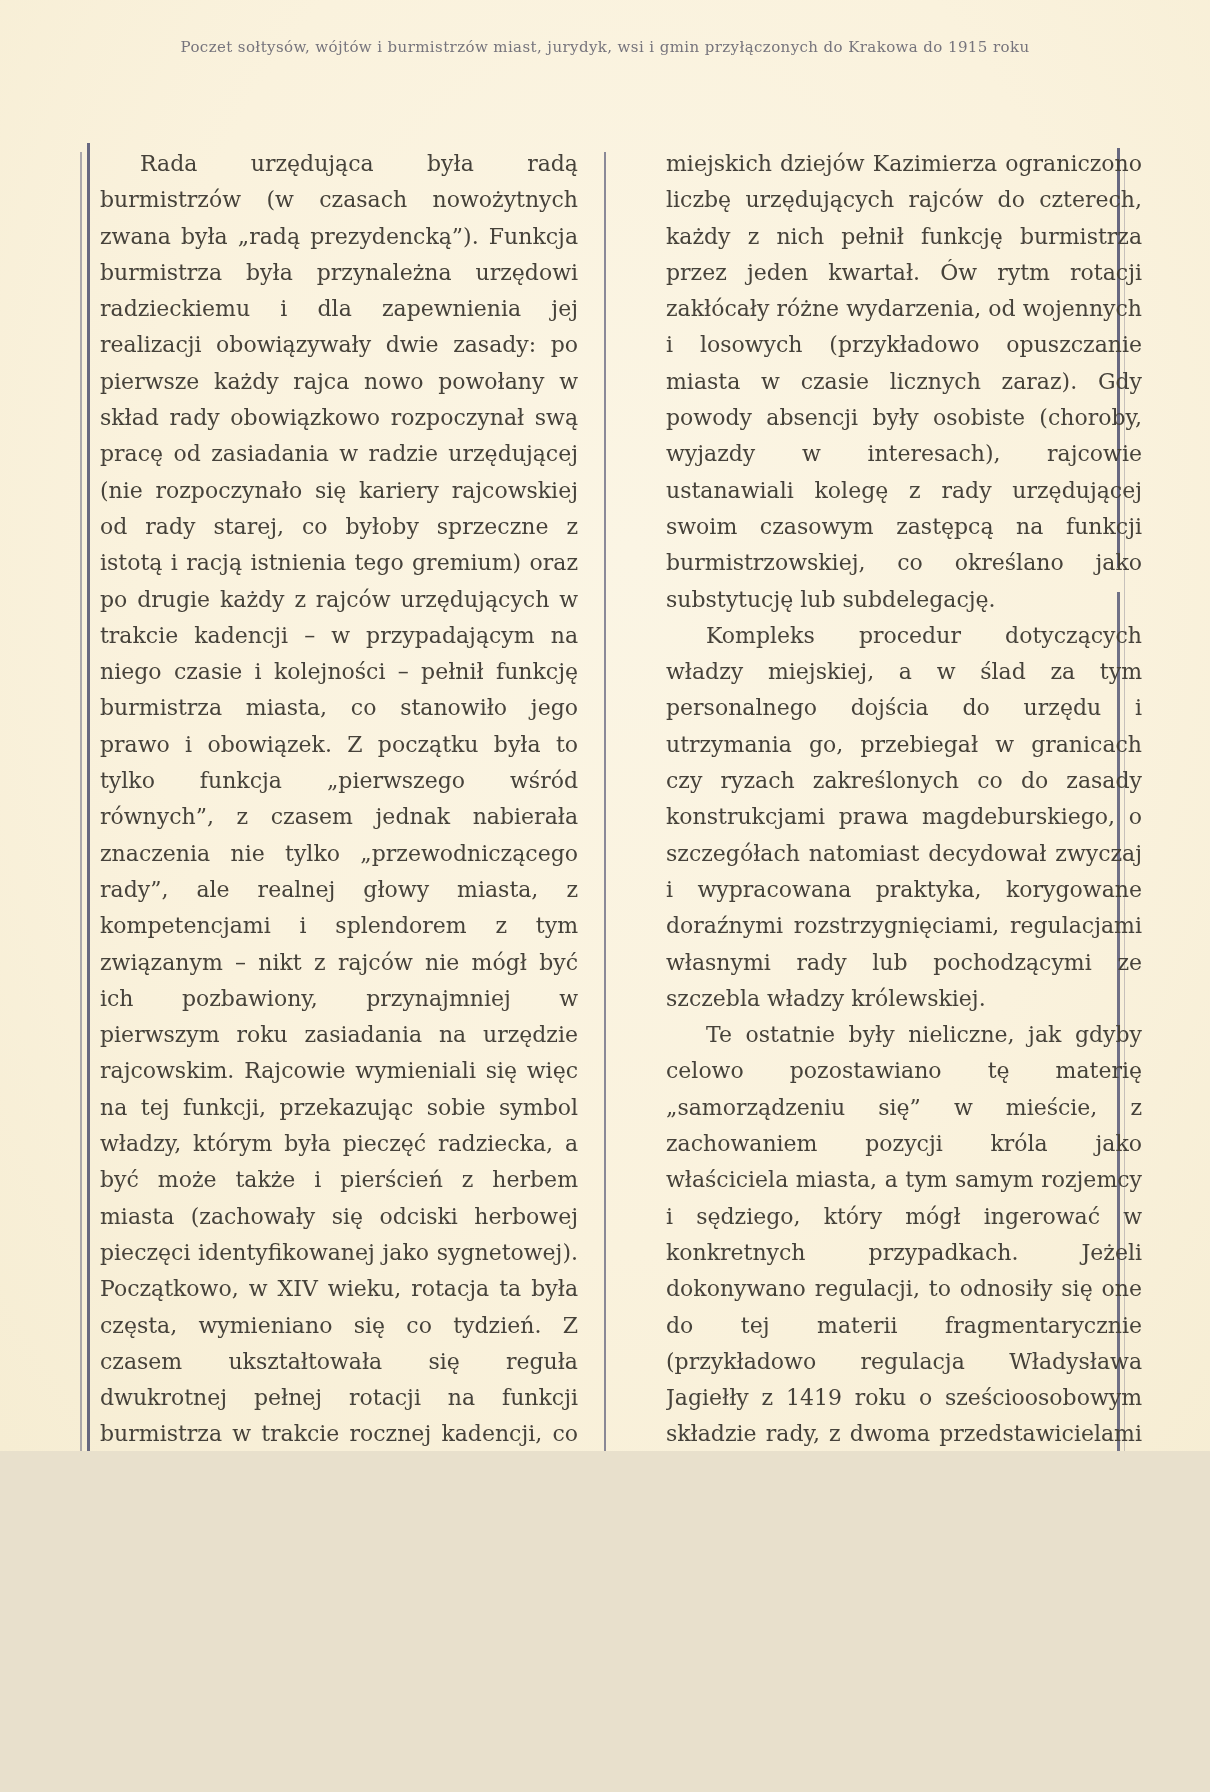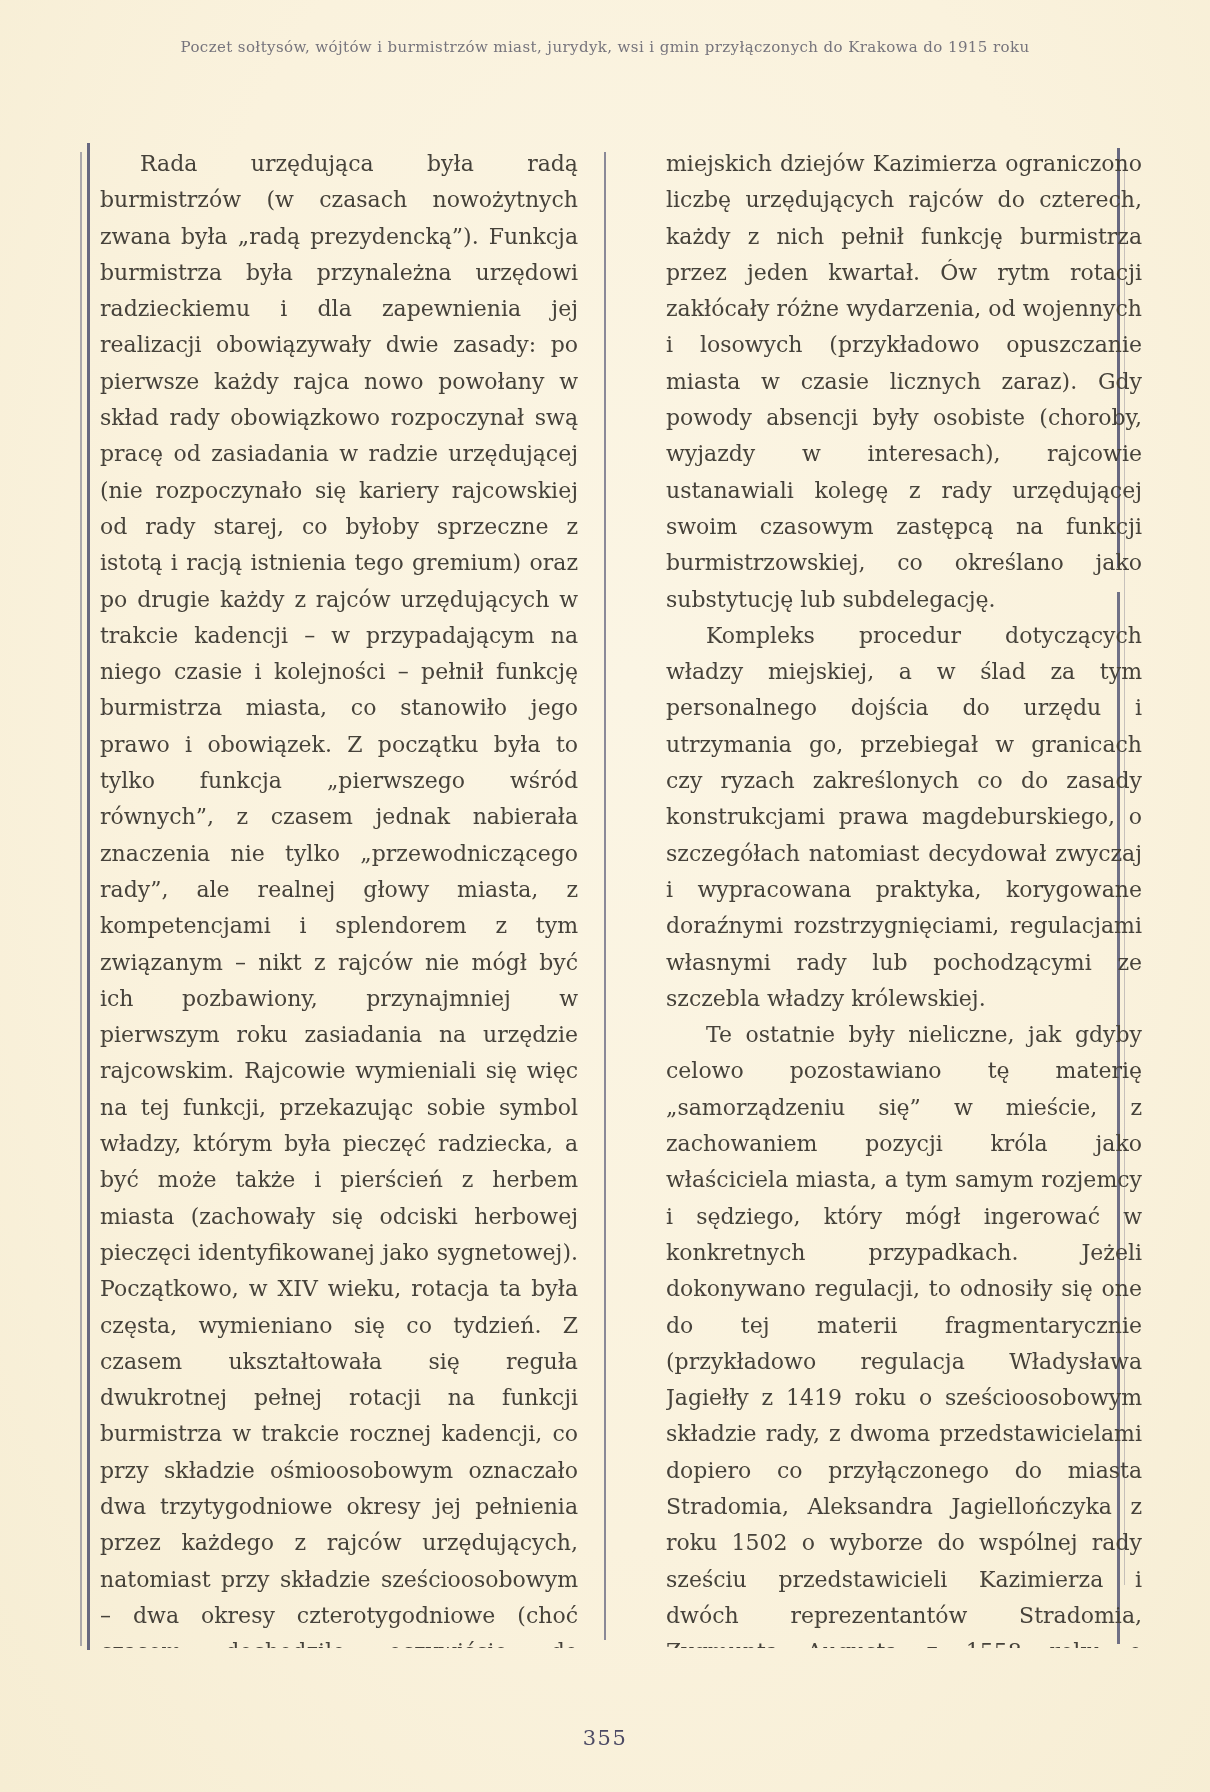--- a/index.html
+++ b/index.html
@@ -3,21 +3,21 @@
 <meta charset="utf-8">
 <style>
   html, body {
     margin: 0;
     padding: 0;
     background: #e8e0cc;
   }
   .page {
     position: relative;
     width: 1210px;
-    height: 1792px;
+    height: 1451px;
     margin: 0 auto;
     background: radial-gradient(ellipse at 52% 38%, #fbf5e4 0%, #faf2dd 55%, #f6edd3 100%);
     font-family: "DejaVu Serif", "Liberation Serif", serif;
     overflow: hidden;
   }
   .running-header {
     position: absolute;
     top: 38px;
     left: 90px;
     width: 1030px;

